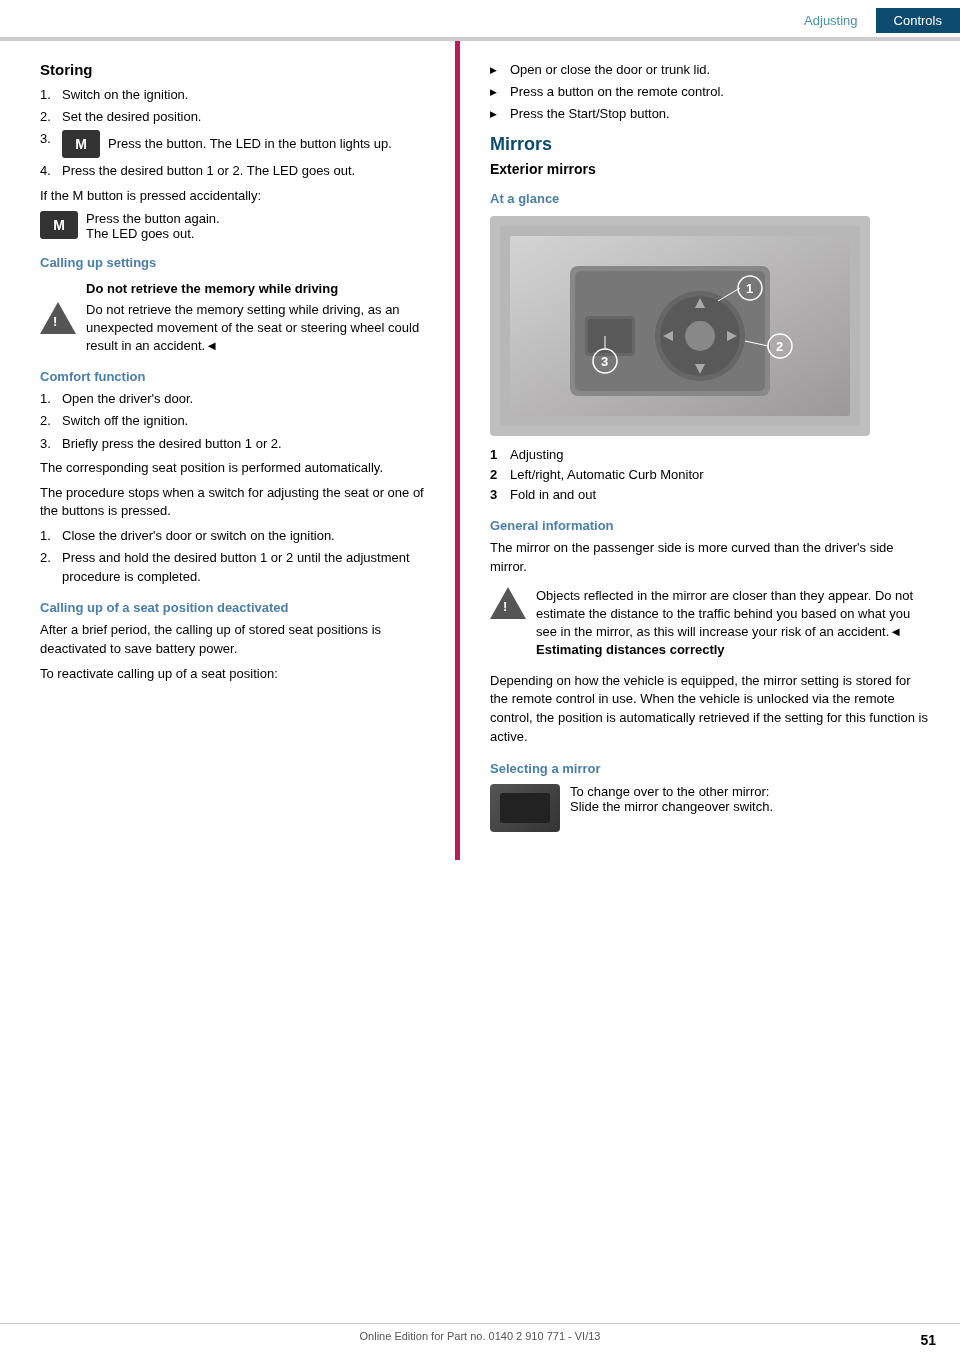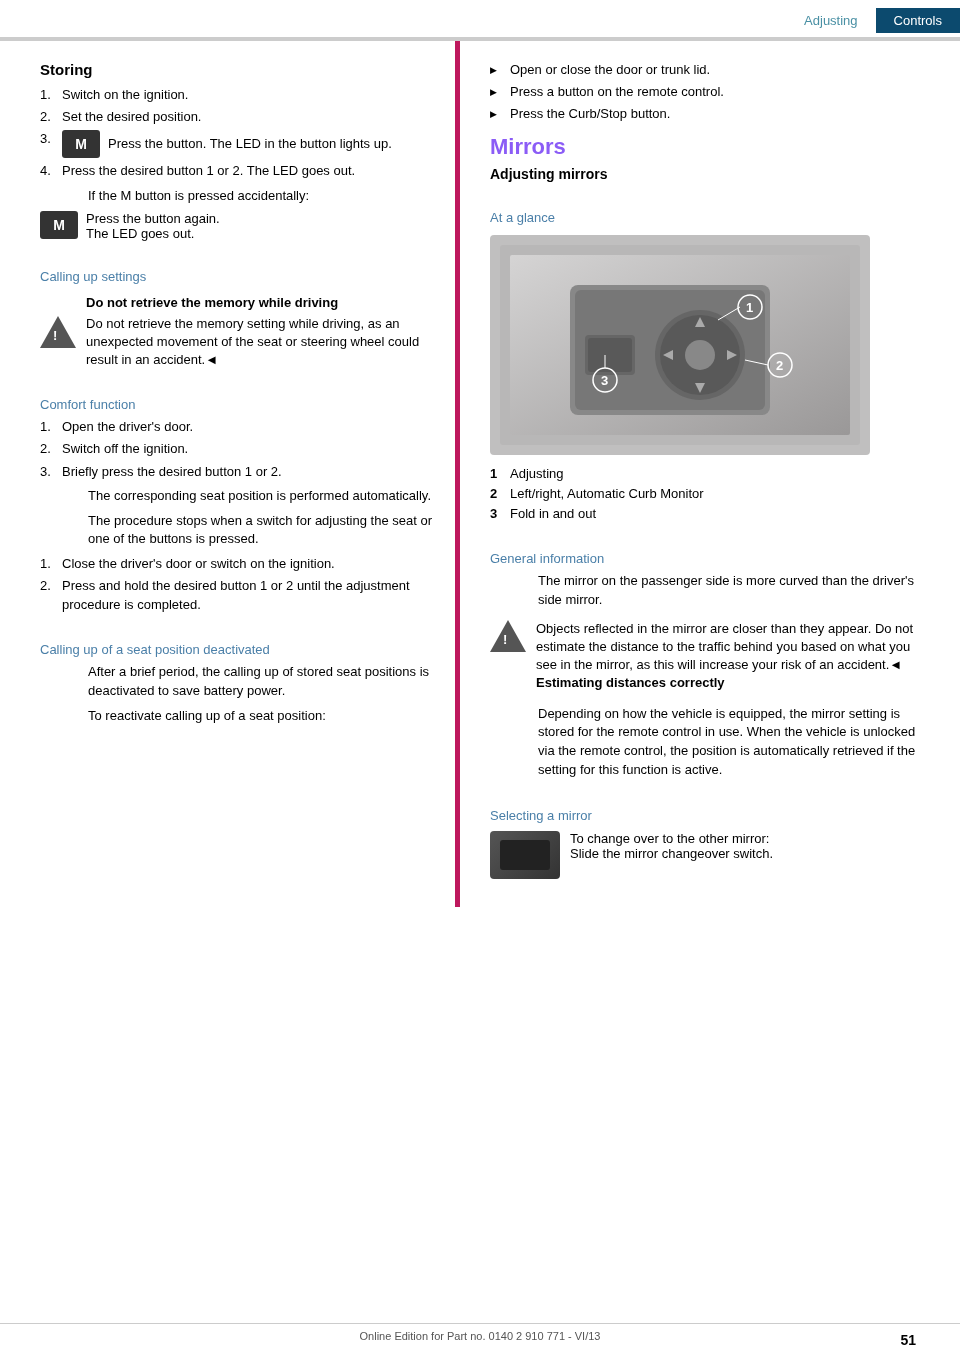--- a/index.html
+++ b/index.html
@@ -53,31 +53,31 @@
 
     
     .section-title {
       font-size: 15px;
       font-weight: bold;
       color: #000;
       margin-bottom: 8px;
     }
     .subsection-title {
       font-size: 13px;
-      font-weight: normal;
+      font-weight: bold;
       color: #4a7fa8;
       margin-bottom: 6px;
-      margin-top: 28px;
+      margin-top: 14px;
     }
 
     
     .big-section-title {
-      font-size: 22px;
-      font-weight: bold;
-      color: #8b5cf6;
+      font-size: 18px;
+      font-weight: bold;
+      color: #0c4a6e;
       margin-bottom: 6px;
       margin-top: 10px;
     }
 
     
     .numbered-list {
       list-style: none;
       margin-bottom: 6px;
     }
     .numbered-list li {
@@ -165,21 +165,20 @@
     
     .inline-m-row {
       display: flex;
       align-items: flex-start;
       margin-bottom: 4px;
     }
 
     p {
       line-height: 1.45;
       margin-bottom: 6px;
-      margin-left: 48px;
     }
 
     
     .mirror-diagram {
       width: 380px;
       height: 220px;
       margin: 10px 0;
     }
 
     
@@ -231,21 +230,21 @@
       display: flex;
       justify-content: center;
       align-items: center;
       font-size: 11px;
       color: #555;
       border-top: 1px solid #ccc;
       padding-top: 6px;
     }
     .page-number {
       position: absolute;
-      right: 44px;
+      right: 24px;
       bottom: 14px;
       font-size: 14px;
       font-weight: bold;
       color: #000;
     }
   </style>
 </head>
 <body>
 
 <div class="header">
@@ -344,26 +343,26 @@
       <p>To reactivate calling up of a seat position:</p>
     </div>
 
   </div>
 
   <div class="right-col">
 
     <ul class="bullet-list">
       <li>Open or close the door or trunk lid.</li>
       <li>Press a button on the remote control.</li>
-      <li>Press the Curb/Stop button.</li>
+      <li>Press the Start/Stop button.</li>
     </ul>
 
     <div>
       <div class="big-section-title">Mirrors</div>
-      <div class="section-title" style="font-size:14px; color:#000;">Adjusting mirrors</div>
+      <div class="section-title" style="font-size:14px; color:#000;">Exterior mirrors</div>
       <div class="subsection-title">At a glance</div>
 
       <div class="mirror-diagram">
         <svg width="380" height="220" viewBox="0 0 380 220">
 
           <rect width="380" height="220" fill="#c0bfbf" rx="4"></rect>
 
           <rect x="10" y="10" width="360" height="200" fill="#b8b7b7" rx="3"></rect>
 
           <rect x="20" y="20" width="340" height="180" fill="url(#panelGrad)" rx="2"></rect>

